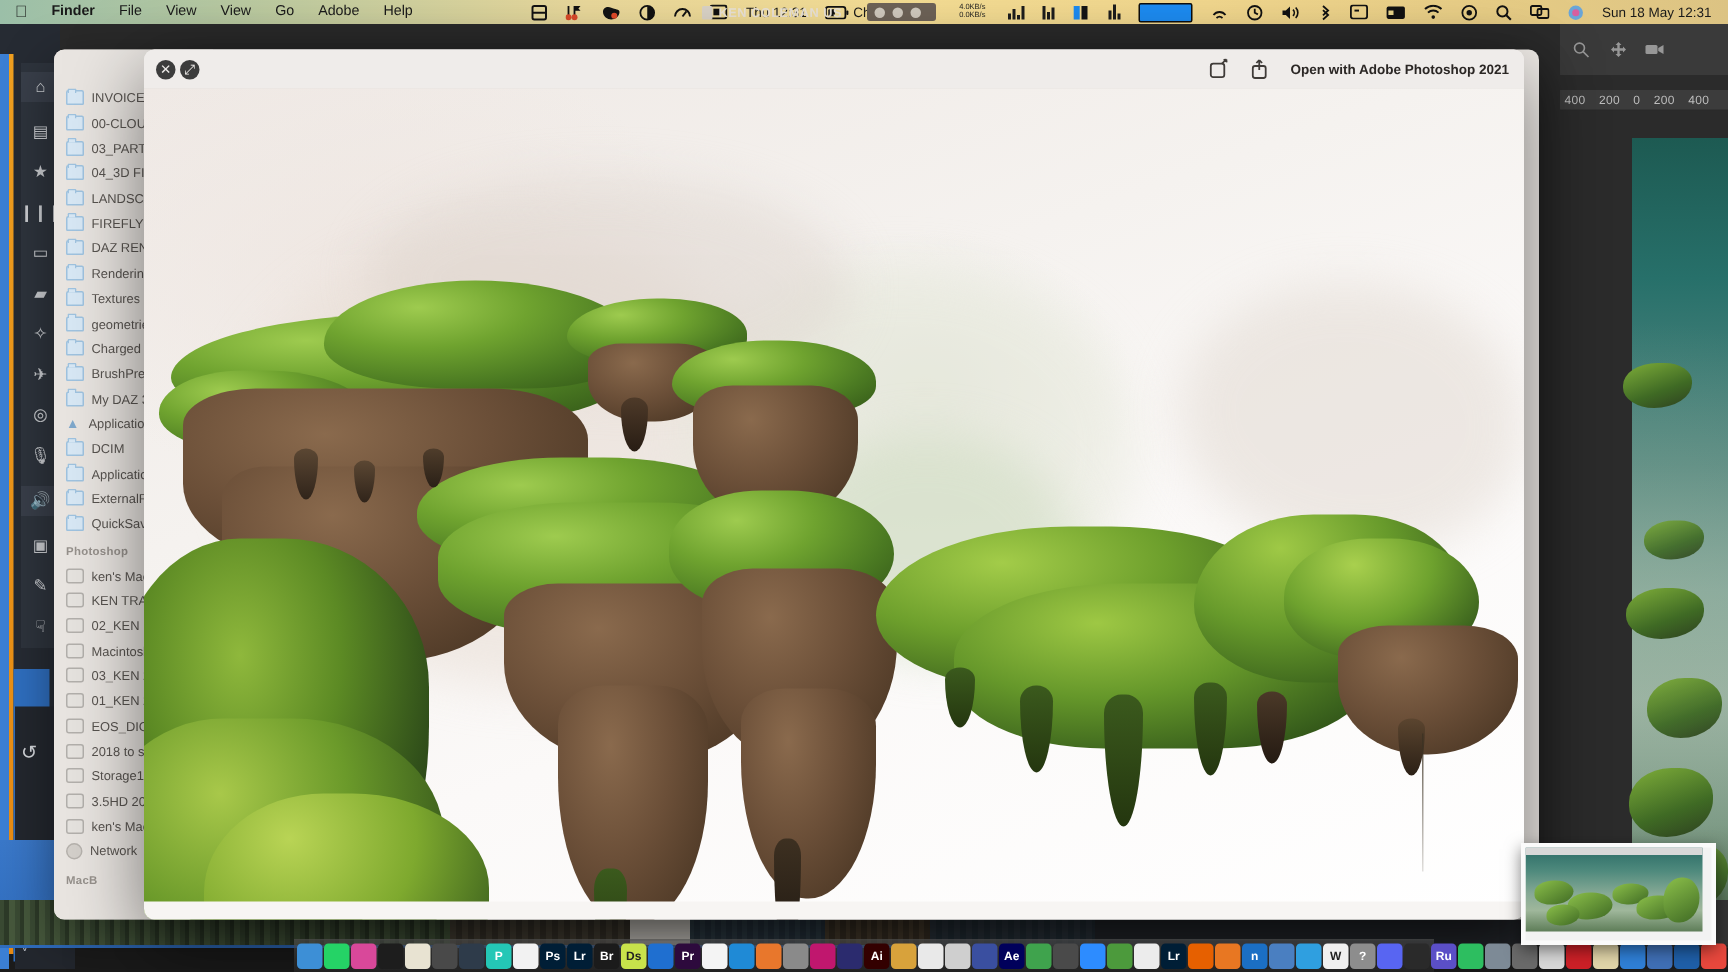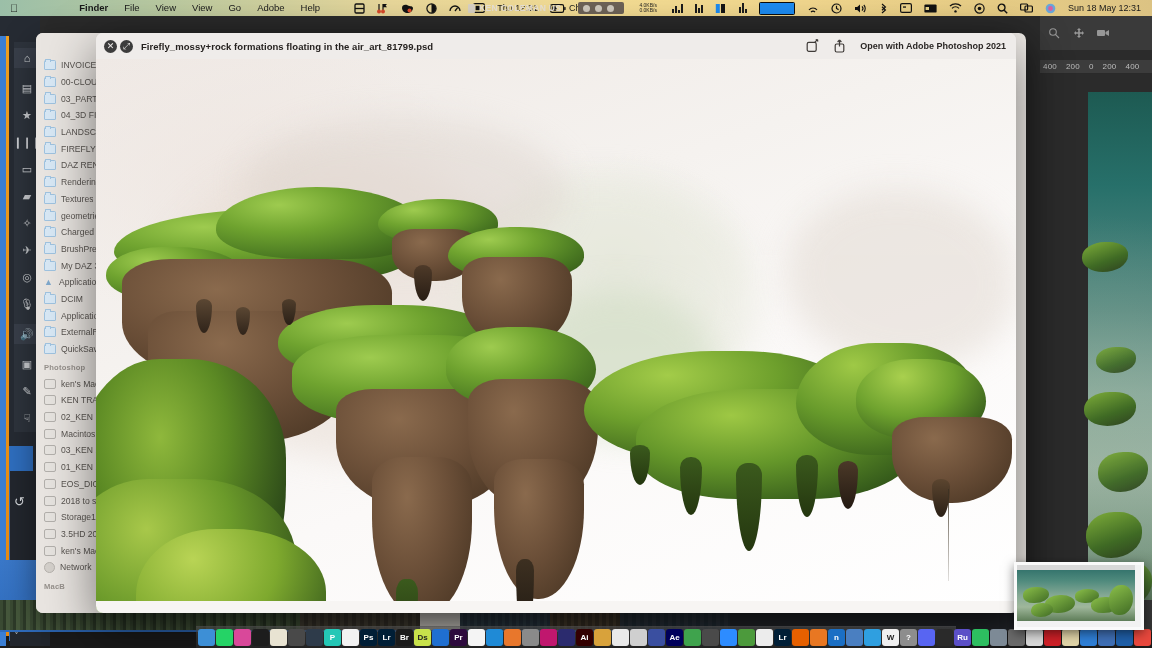--- a/index.html
+++ b/index.html
@@ -125,21 +125,21 @@
   #menubar {
     position: absolute; left: 0; top: 0; width: 1152px; height: 16px;
     background: linear-gradient(90deg,#9bbfa8 0%, #b9c9a0 14%, #e8d79a 34%, #f3dc93 52%, #f0d68d 70%, #e7cd86 86%, #dcc383 100%);
     display: flex; align-items: center;
     font-size: 9.5px; color: #1a1a1a;
   }
   #menu-left { display: flex; align-items: center; gap: 0px; padding-left: 6px; }
   #menu-left .mi {
     padding: 0 8px; line-height: 16px; white-space: nowrap;
   }
-  #menu-left .mi.bold { font-weight: 700; margin-left: 45px; }
+  #menu-left .mi.bold { font-weight: 700; }
   #apple { font-size: 11px; padding: 0 8px 0 4px; line-height: 16px; }
   #menu-right {
     margin-left: auto; display: flex; align-items: center; gap: 0; padding-right: 5px;
   }
   #menu-right .mr {
     padding: 14px 6px; line-height: 16px; display: flex; align-items: center;
     white-space: nowrap; font-size: 9px;
   }
   .msvg { display: block; }
   #net-rate {
@@ -714,21 +714,20 @@
           </div>
         </div>
       <div class="sb-head">MacB</div>
     </div>
   </div>
 
   <div id="preview">
     <div id="preview-titlebar">
       <div id="pv-close">✕</div>
       <div id="pv-fs">⤢</div>
-      <div id="pv-title">Firefly_mossy+rock formations floating in the air_art_81799.psd</div>
       <div id="pv-right">
         <svg class="pv-ico" viewBox="0 0 13 14">
             <rect x="1.2" y="3.4" width="9" height="9" rx="1.6" fill="none" stroke="#3f3b38" stroke-width="1.2"></rect>
             <path d="M8.4 3.6 L11.6 0.6 M11.6 0.6 L11.8 2.6 M11.6 0.6 L9.7 0.9" stroke="#3f3b38" stroke-width="1.1" fill="none"></path>
           </svg>
         <svg class="pv-ico" viewBox="0 0 13 14">
             <rect x="2.2" y="5" width="8.6" height="8" rx="1.5" fill="none" stroke="#3f3b38" stroke-width="1.2"></rect>
             <path d="M6.5 1 V7.6 M6.5 1 L4.6 3 M6.5 1 L8.4 3" stroke="#3f3b38" stroke-width="1.2" fill="none"></path>
           </svg>
         <div id="pv-open">Open with Adobe Photoshop 2021</div>

